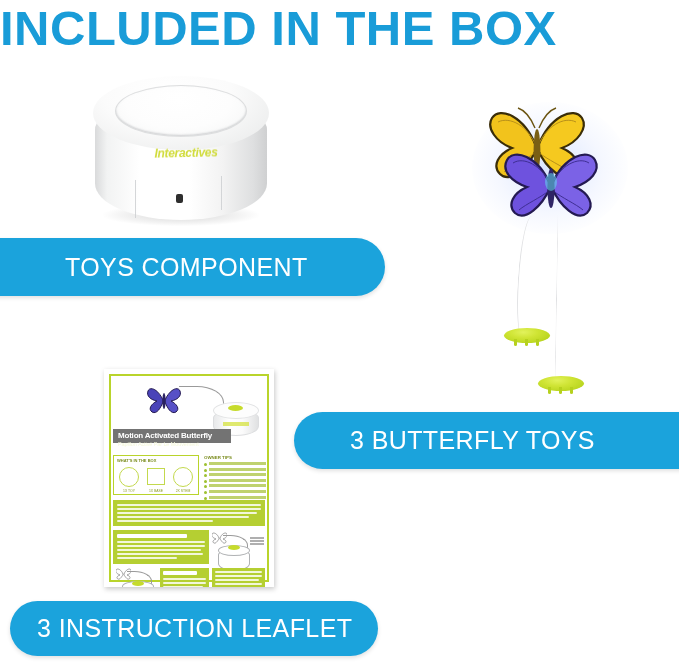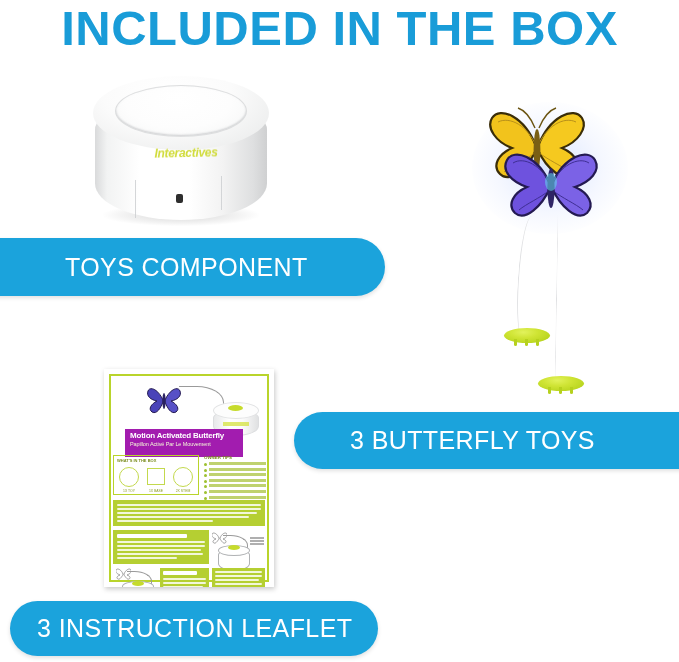--- a/index.html
+++ b/index.html
@@ -17,21 +17,21 @@
   }
 
   
   .page-title {
     position: absolute;
     left: 0;
     top: 0;
     width: 679px;
     height: 58px;
     line-height: 56px;
-    text-align: center;
+    text-align: left;
     color: #199CD8;
     font-family: "Liberation Sans Narrow", "Liberation Sans", sans-serif;
     font-weight: bold;
     font-size: 49px;
     letter-spacing: 0.5px;
     transform: scaleX(1.0);
     white-space: nowrap;
   }
 
   
@@ -308,23 +308,23 @@
   .hero-device-logo {
     position: absolute;
     left: 10px; top: 20px;
     width: 26px; height: 4px;
     background: #d7e34a;
     opacity: 0.8;
   }
 
   .leaflet-titlebar {
     position: absolute;
-    left: 21px; top: 60px;
-    width: 118px; height: 28px;
-    background: #a21caf;
+    left: 9px; top: 60px;
+    width: 118px; height: 14px;
+    background: #737373;
   }
   .leaflet-title {
     position: absolute;
     left: 5px; top: 2px;
     color: #ffffff;
     font-size: 8px;
     font-weight: bold;
     letter-spacing: -0.2px;
     white-space: nowrap;
   }

